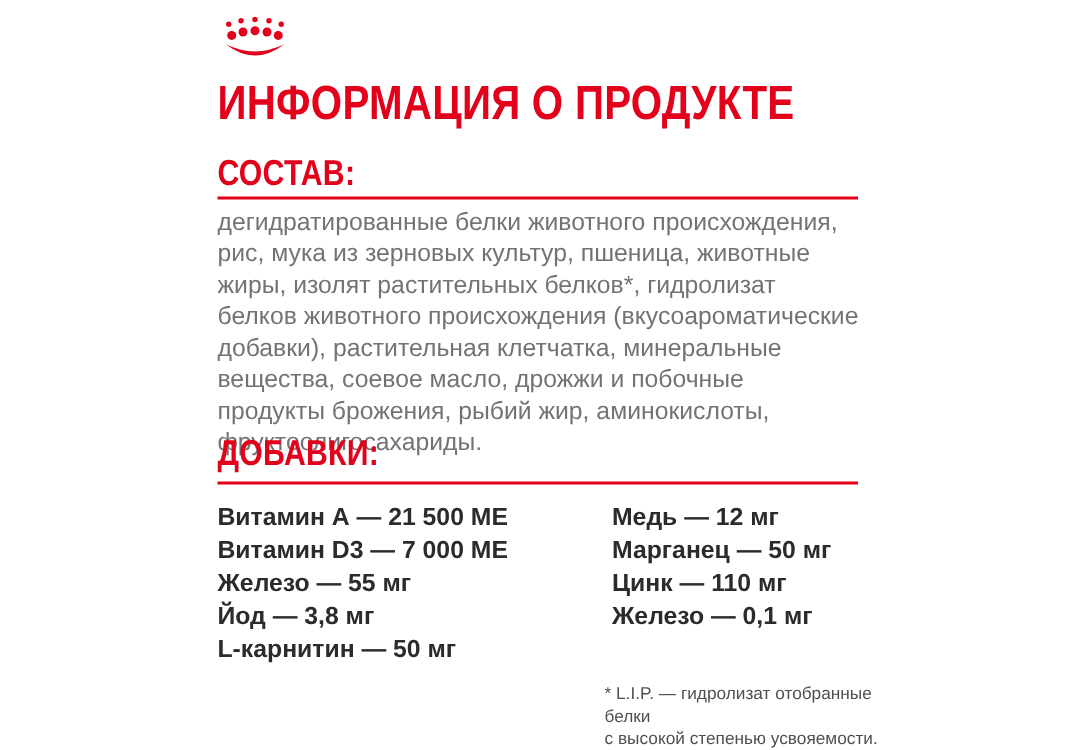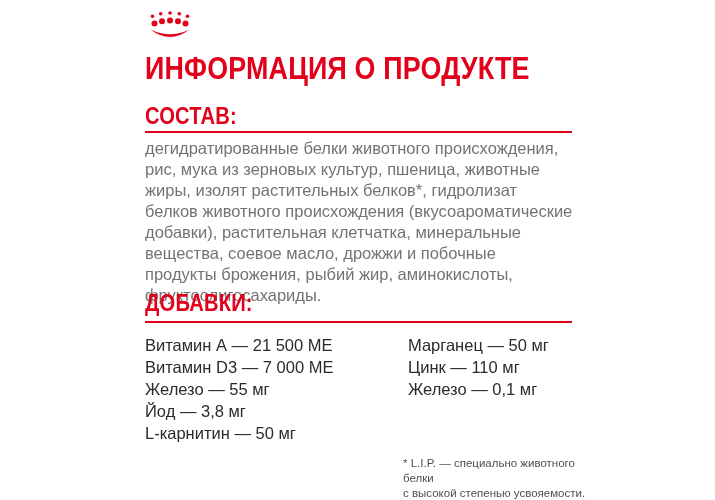--- a/index.html
+++ b/index.html
@@ -76,21 +76,21 @@
     left: 145px;
     top: 334px;
     width: 430px;
     display: flex;
   }
   .additives-col { width: 263px; }
   .additives-col.right { width: 167px; }
   .additive {
     color: #2b2b2b;
     font-size: 16.5px;
-    font-weight: 400;
+    font-weight: 700;
     line-height: 22px;
     white-space: nowrap;
   }
   .footnote {
     position: absolute;
     left: 403px;
     top: 456px;
     width: 190px;
     margin: 0;
     color: #4f4f4f;
@@ -139,22 +139,23 @@
 
   <div class="additives-columns">
     <div class="additives-col">
       <div class="additive">Витамин А — 21 500 МЕ</div>
       <div class="additive">Витамин D3 — 7 000 МЕ</div>
       <div class="additive">Железо — 55 мг</div>
       <div class="additive">Йод — 3,8 мг</div>
       <div class="additive">L-карнитин — 50 мг</div>
     </div>
     <div class="additives-col right">
+      <div class="additive">Медь — 12 мг</div>
       <div class="additive">Марганец — 50 мг</div>
       <div class="additive">Цинк — 110 мг</div>
       <div class="additive">Железо — 0,1 мг</div>
     </div>
   </div>
 
-  <p class="footnote">* L.I.P. — специально животного белки
+  <p class="footnote">* L.I.P. — гидролизат отобранные белки
 с высокой степенью усвояемости.</p>
 
 </div>
 
 </body></html>

